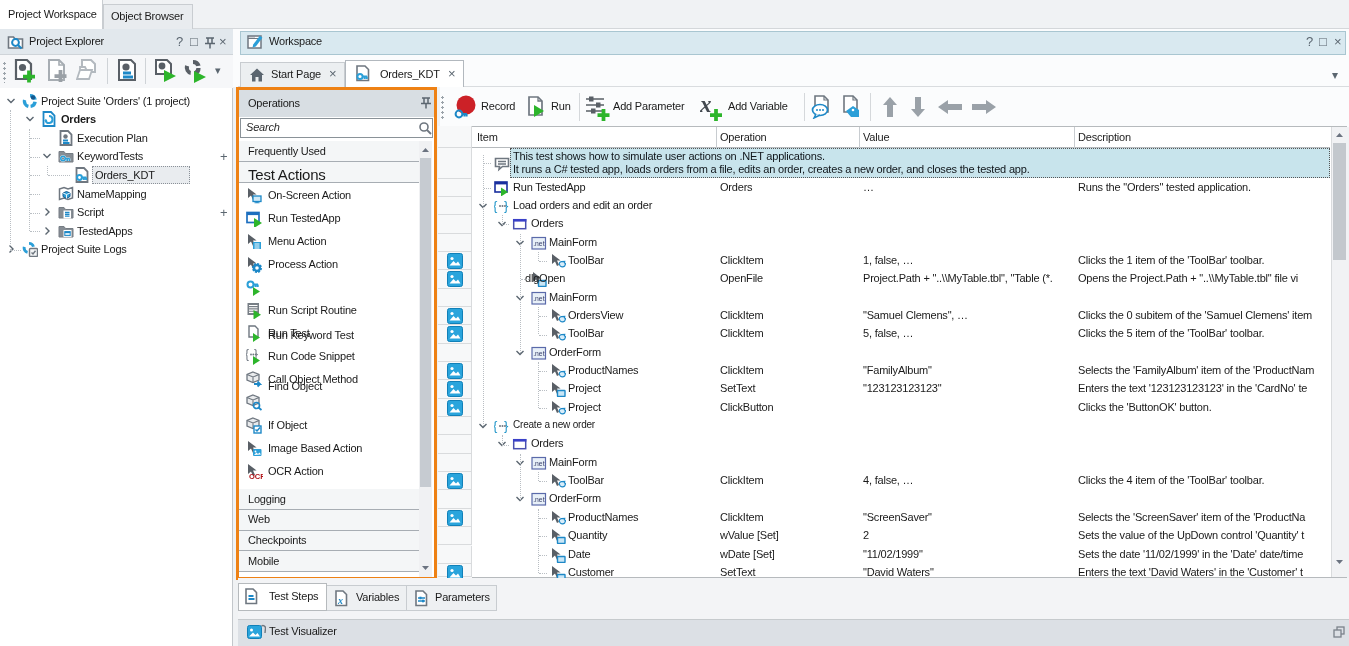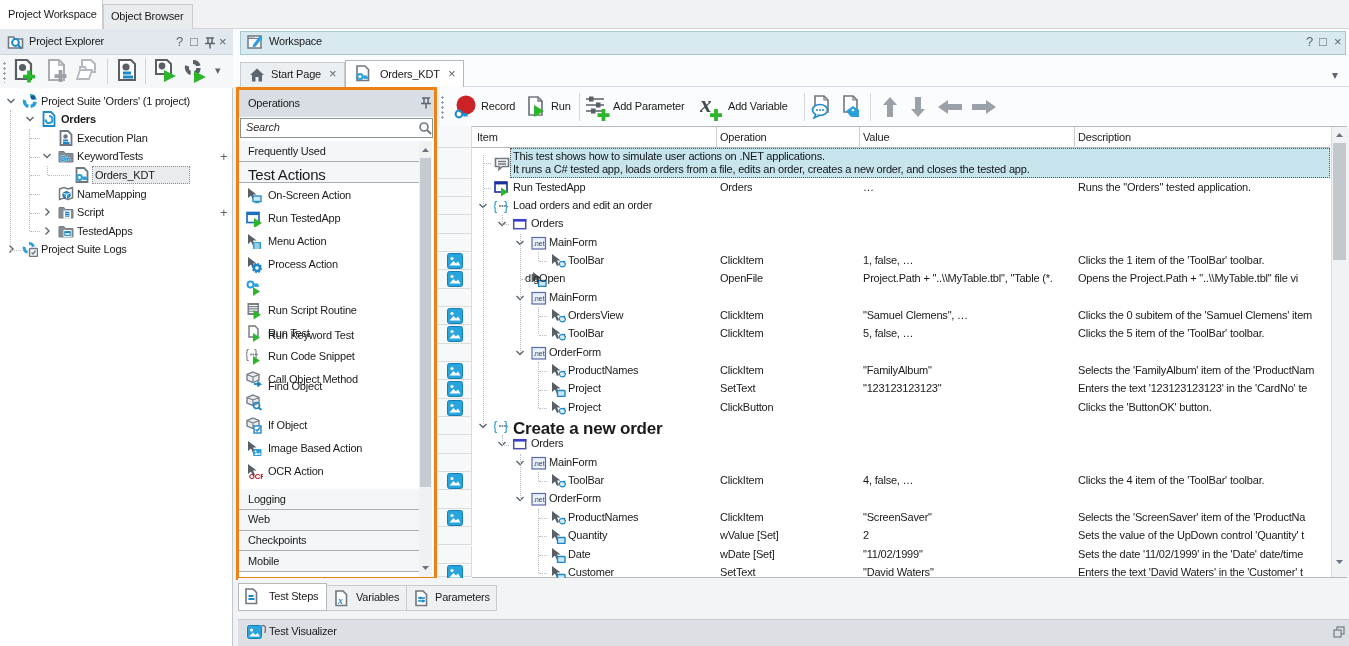--- a/index.html
+++ b/index.html
@@ -573,21 +573,21 @@
 <svg class="abs" style="left:478px;top:421.05px" width="10" height="10" viewBox="0 0 10 10">
     <path d="M1.5 3 L5 6.5 L8.5 3" fill="none" stroke="#5b6670" stroke-width="1.4"></path>
   </svg>
 <svg class="abs" style="left:494px;top:418.05px" width="16" height="16" viewBox="0 0 16 16">
     <text x="-1" y="12" font-size="13" fill="#2196c9" font-family="Liberation Sans">{</text>
     <text x="10" y="12" font-size="13" fill="#2196c9" font-family="Liberation Sans">}</text>
     <circle cx="6" cy="8" r="1" fill="#6f7780"></circle>
     <circle cx="8.5" cy="8" r="1" fill="#6f7780"></circle>
     <circle cx="11" cy="8" r="1" fill="#6f7780"></circle>
   </svg>
-<div class="abs txt" style="left:513px;top:419.05px;font-size:17px;color:#1a1a1a;font-weight:bold;">Create a new order</div>
+<div class="abs txt" style="left:513px;top:419.05px;font-size:10px;color:#1a1a1a;font-weight:normal;">Create a new order</div>
 <svg class="abs" style="left:497px;top:439.40000000000003px" width="10" height="10" viewBox="0 0 10 10">
     <path d="M1.5 3 L5 6.5 L8.5 3" fill="none" stroke="#5b6670" stroke-width="1.4"></path>
   </svg>
 <svg class="abs" style="left:512px;top:436.40000000000003px" width="16" height="16" viewBox="0 0 16 16">
     <rect x="1.7" y="3.7" width="12" height="9" fill="#fff" stroke="#4a50b0" stroke-width="1.5"></rect>
     <rect x="1" y="3" width="13.4" height="2.6" fill="#3a41c8"></rect>
   </svg>
 <div class="abs txt" style="left:531px;top:437.40000000000003px;font-size:11px;color:#1a1a1a;font-weight:normal;">Orders</div>
 <svg class="abs" style="left:515px;top:457.75px" width="10" height="10" viewBox="0 0 10 10">
     <path d="M1.5 3 L5 6.5 L8.5 3" fill="none" stroke="#5b6670" stroke-width="1.4"></path>

